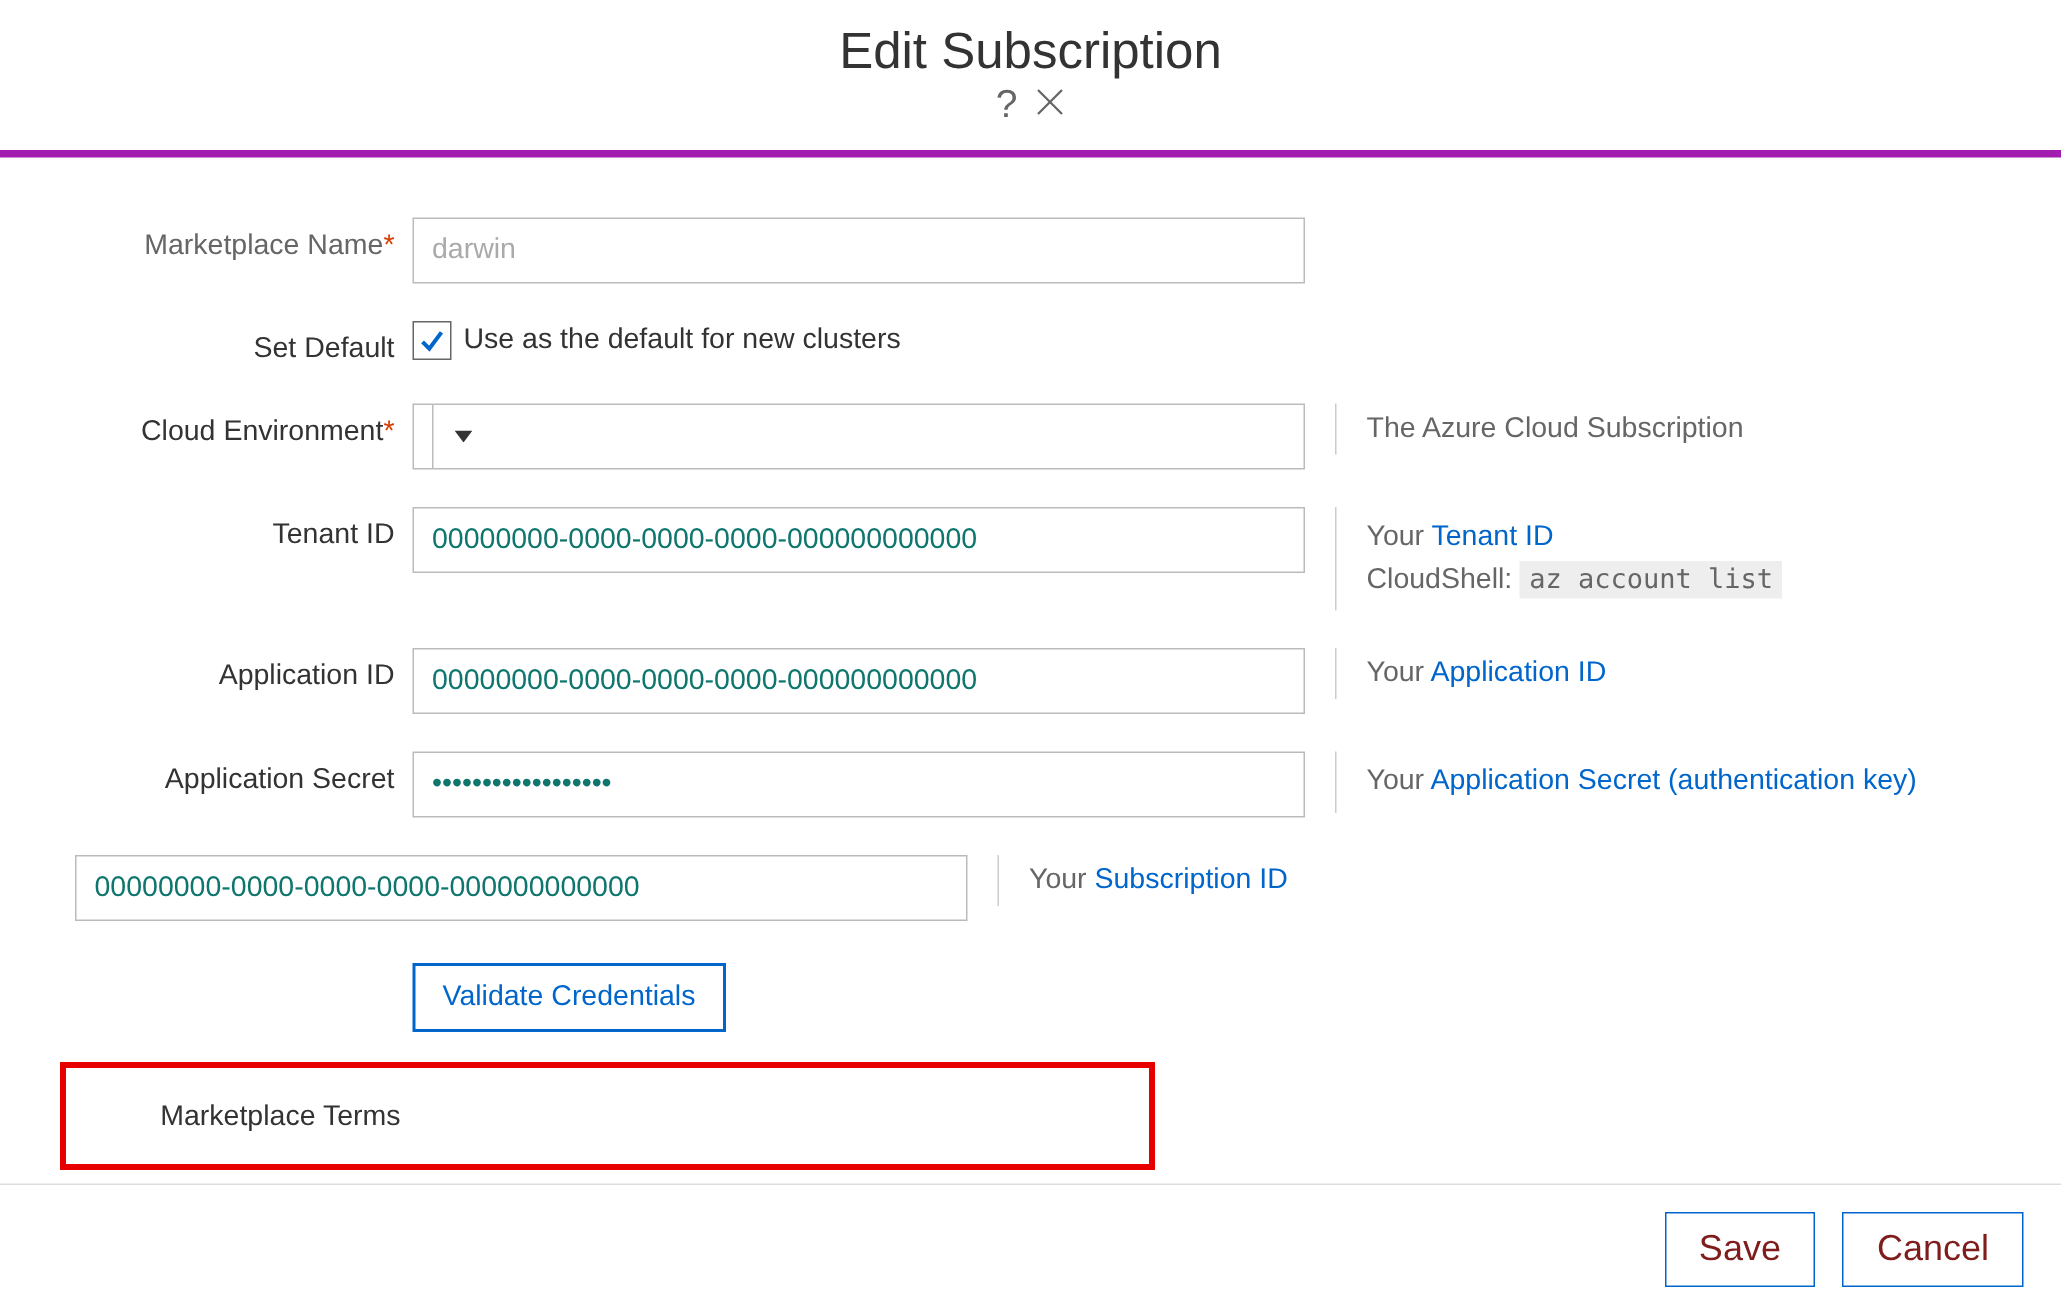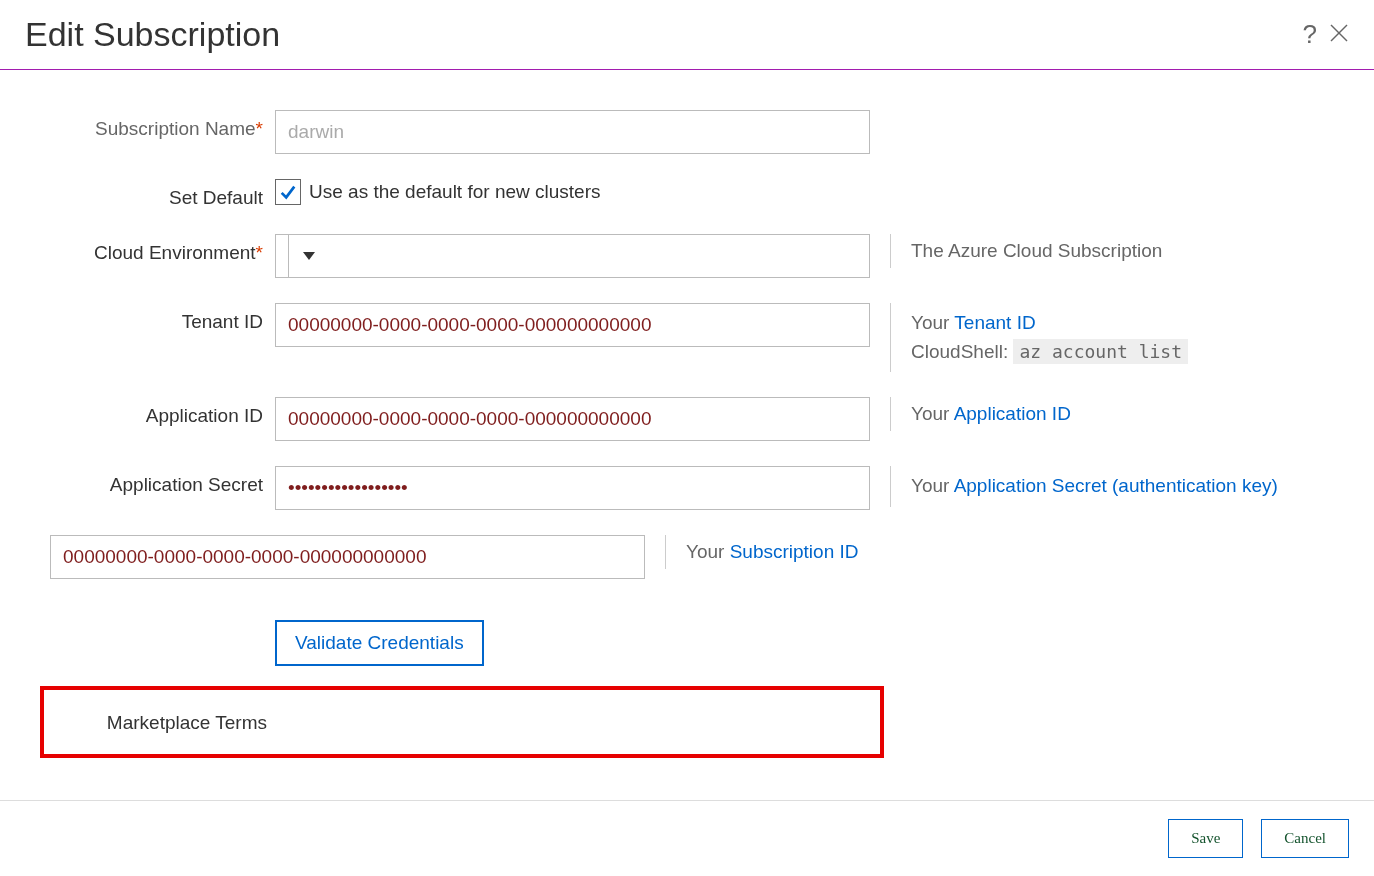--- a/index.html
+++ b/index.html
@@ -9,21 +9,22 @@
       background: #fff;
       width: 1374px;
       height: 876px;
       position: relative;
     }
     .header {
       display: flex;
       align-items: center;
       justify-content: space-between;
       padding: 15px 25px 15px 25px;
-      border-bottom: 1px solid #a21caf;
+      border-bottom: 5px solid #a21caf;
+      flex-direction: column;
     }
     .header h1 {
       font-size: 34px;
       font-weight: 300;
       color: #333;
     }
     .header-icons {
       display: flex;
       gap: 12px;
       align-items: center;
@@ -61,21 +62,21 @@
       width: 100%;
       height: 44px;
       border: 1px solid #bbb;
       font-size: 19px;
       padding: 0 12px;
       color: #666;
       background: #fff;
       font-family: inherit;
     }
     .input-col input.text-input::placeholder { color: #aaa; }
-    .input-col input.text-input.filled { color: #7f1d1d; }
+    .input-col input.text-input.filled { color: #0f766e; }
     .select-wrap {
       display: flex;
       align-items: center;
       justify-content: space-between;
       padding: 0;
     }
     .select-wrap .select-text {
       padding: 0 12px;
       color: #333;
       flex: 1;
@@ -119,58 +120,58 @@
       align-items: center;
       justify-content: center;
       cursor: pointer;
     }
     .custom-checkbox svg { width: 18px; height: 18px; stroke: #0066cc; stroke-width: 3; fill: none; }
     .checkbox-label {
       font-size: 19px;
       color: #333;
     }
     .validate-btn {
-      margin-top: 16px;
+      margin-top: 3px;
       border: 2px solid #0066cc;
       background: #fff;
       color: #0066cc;
       font-size: 19px;
       padding: 10px 18px;
       cursor: pointer;
       font-family: inherit;
     }
     .highlight-box {
       border: 4px solid #e60000;
       padding: 20px 10px 20px 10px;
       margin-left: -10px;
       margin-right: 0;
-      width: 844px;
+      width: 730px;
     }
     .highlight-box .row { margin-bottom: 0; }
     .highlight-box .label-col { color: #333; width: 225px; padding-top: 2px; }
     .highlight-box .checkbox-label a { color: #0066cc; text-decoration: none; }
     .footer {
       position: absolute;
       bottom: 0;
       left: 0;
       right: 0;
       border-top: 1px solid #ddd;
       padding: 18px 25px;
       display: flex;
       justify-content: flex-end;
       gap: 18px;
     }
     .footer button {
       border: 1px solid #0066cc;
       background: #fff;
-      color: #14532d;
-      font-size: 15px;
+      color: #7f1d1d;
+      font-size: 24px;
       padding: 10px 22px;
       cursor: pointer;
-      font-family: Liberation Serif, serif;
+      font-family: Liberation Sans, sans-serif;
     }
     .row.validate-row { margin-bottom: 20px; }
     .row.tenant-row .hint-col { line-height: 1.5; }
     .row.appsecret-row .hint-col { line-height: 1.5; }
   </style>
 </head>
 <body>
 
 <div class="header">
   <h1>Edit Subscription</h1>
@@ -182,21 +183,21 @@
           <line x1="18" y1="2" x2="2" y2="18"></line>
         </svg>
     </span>
   </div>
 </div>
 
 <div class="form-area">
 
   <div class="row">
     <div class="label-col">
-      <span>Subscription Name</span><span class="req">*</span>
+      <span>Marketplace Name</span><span class="req">*</span>
     </div>
     <div class="input-col">
       <input type="text" class="text-input" placeholder="darwin" style="">
     </div>
   </div>
 
   <div class="row">
     <div class="label-col dark">Set Default</div>
     <div class="input-col">
       <div class="checkbox-row">

